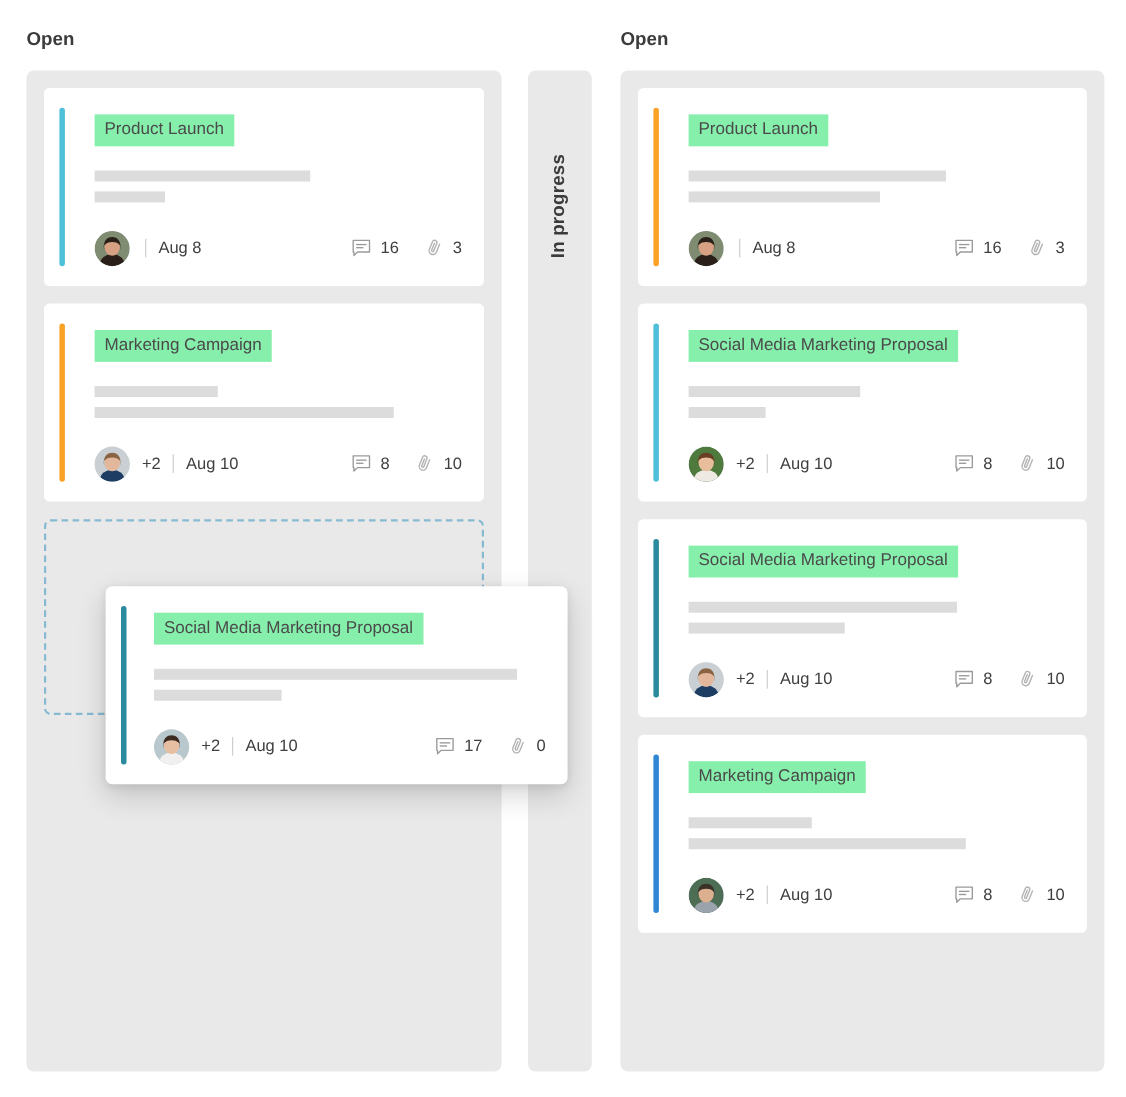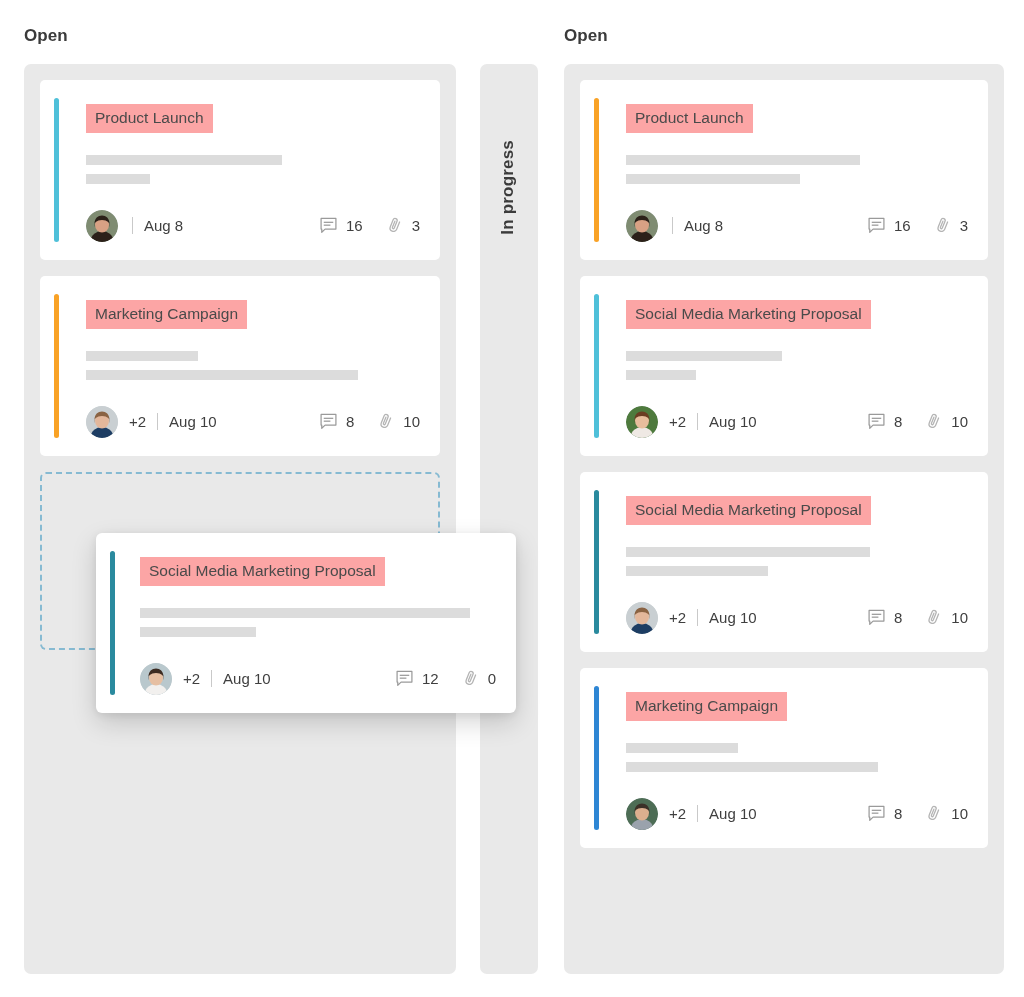--- a/index.html
+++ b/index.html
@@ -79,21 +79,21 @@
     top: 18px;
     bottom: 18px;
     width: 5px;
     border-radius: 3px;
   }
 
   .card-title {
     display: inline-block;
     font-size: 15.5px;
     color: #4a4a4a;
-    background: #fca5a5;
+    background: #86efac;
     padding: 5px 9px 6px 9px;
     line-height: 1.15;
     margin: 6px 0 0 16px;
     white-space: nowrap;
   }
 
   .skeletons { margin: 22px 0 0 16px; }
   .skel {
     height: 10px;
     background: #dcdcdc;
@@ -510,21 +510,21 @@
         <span class="meta-date">Aug 10</span>
         <div class="meta-right">
           <div class="meta-stat">
             <span class="glyph">
               <svg viewBox="0 0 20 20" fill="none" xmlns="http://www.w3.org/2000/svg">
                 <path d="M2.2 2.6h15.6v11.2H6.4L2.9 17.1v-3.3H2.2V2.6z" stroke="#9a9a9a" stroke-width="1.3" stroke-linejoin="round" fill="none"></path>
                 <rect x="5" y="6" width="10" height="1.3" fill="#9a9a9a"></rect>
                 <rect x="5" y="9" width="7" height="1.3" fill="#9a9a9a"></rect>
               </svg>
             </span>
-            <span class="num">12</span>
+            <span class="num">17</span>
           </div>
           <div class="meta-stat">
             <span class="glyph">
               <svg viewBox="0 0 20 20" fill="none" xmlns="http://www.w3.org/2000/svg">
                 <g transform="rotate(22 10 10)">
                   <path d="M13.6 4.6v8.2a3.6 3.6 0 0 1-7.2 0V4.9a2.2 2.2 0 0 1 4.4 0v7.7a1.05 1.05 0 0 1-2.1 0V5.6" stroke="#b4b4b4" stroke-width="1.35" stroke-linecap="round" stroke-linejoin="round" fill="none"></path>
                 </g>
               </svg>
             </span>
             <span class="num">0</span>

